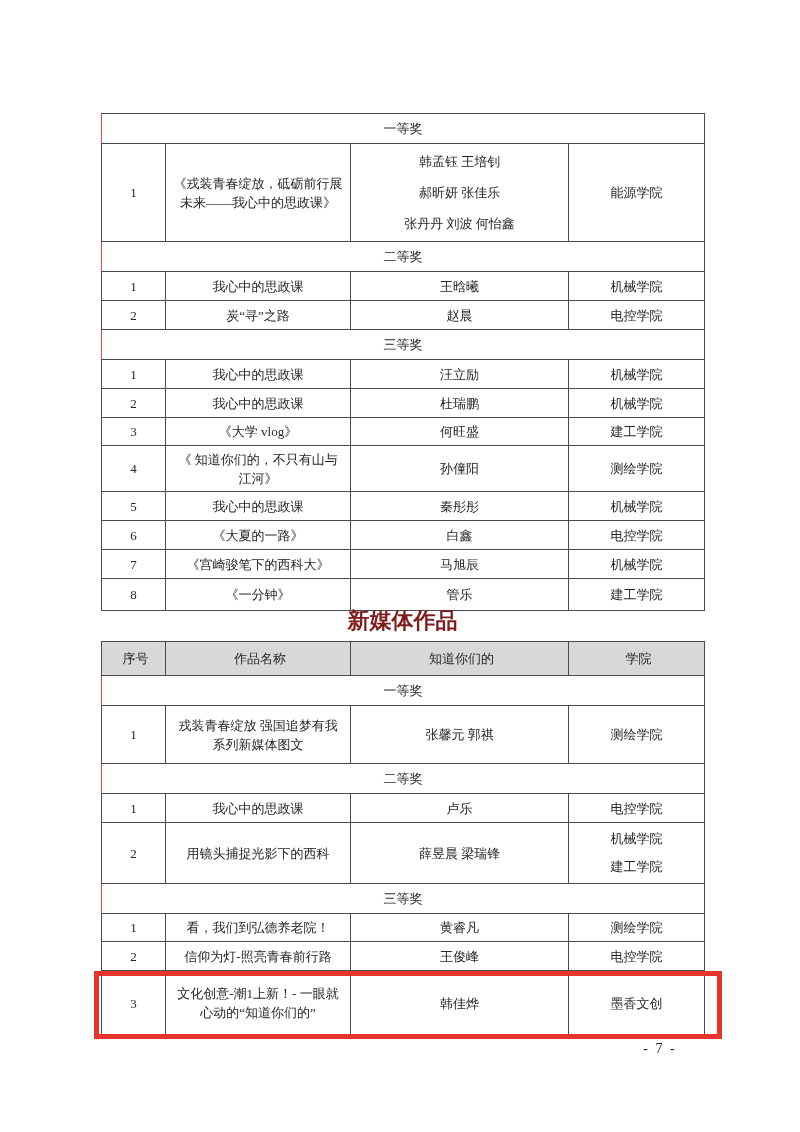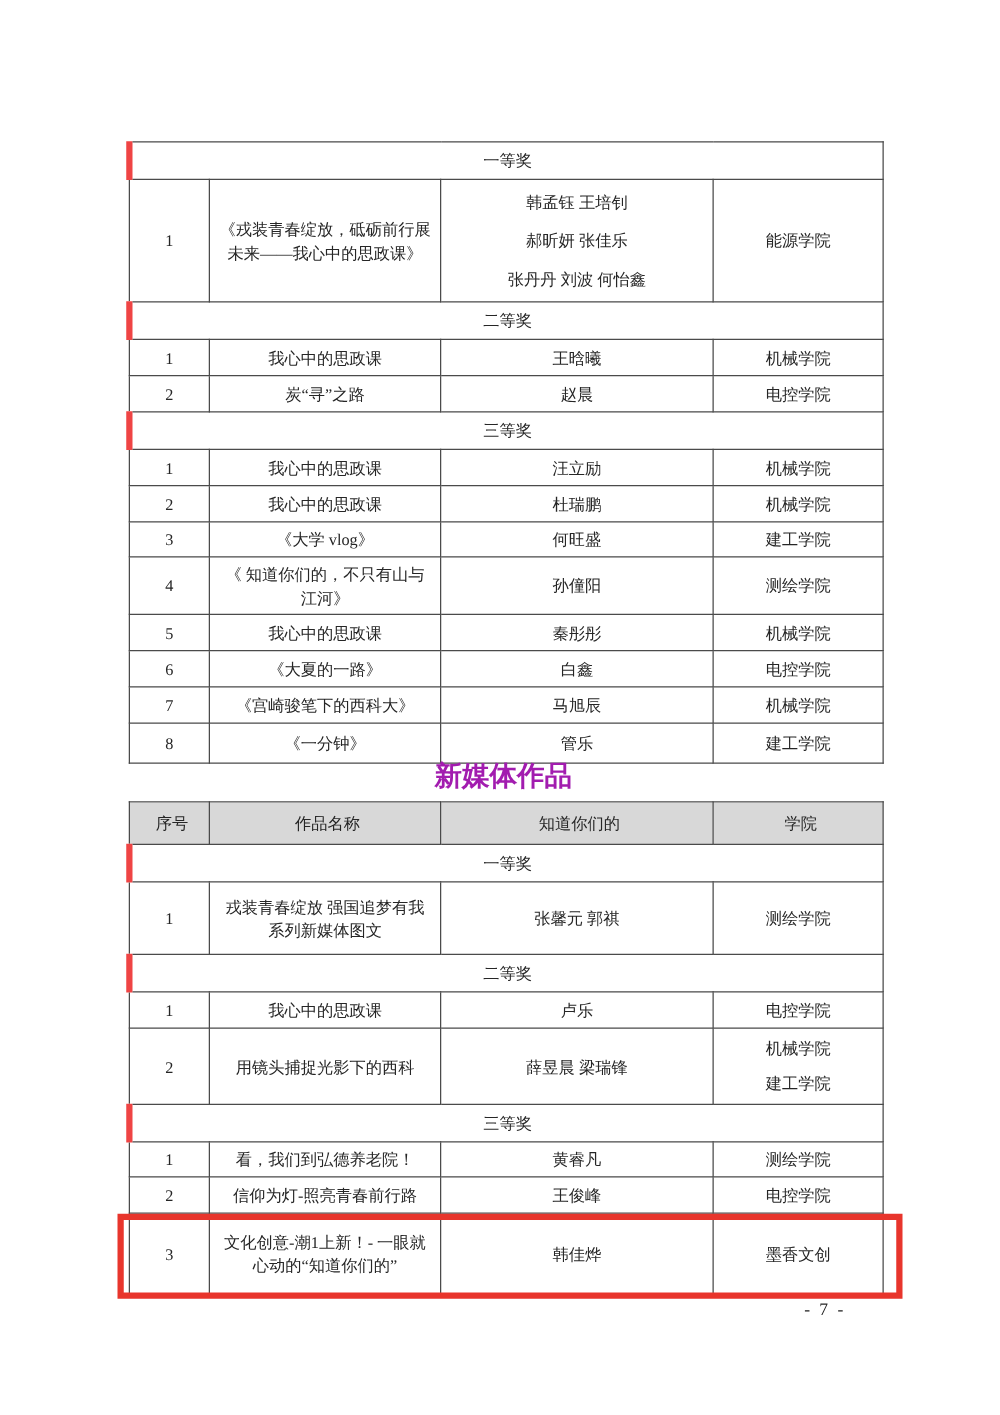--- a/index.html
+++ b/index.html
@@ -27,38 +27,38 @@
     text-align: center;
     vertical-align: middle;
     font-size: 13px;
     font-weight: normal;
     line-height: 19px;
     padding: 2px 6px;
     white-space: pre-line;
     overflow: hidden;
   }
   th { background: #d8d8d8; padding-left: 10px; }
-  .prize td { border-left: 5px solid #ef4444; border-right: 1px solid #4a4a4a; }
+  .prize td { border-left: 1px solid #ef4444; border-right: 1px solid #4a4a4a; }
   .wide-lines { line-height: 31px; }
   .college-wide { line-height: 28px; }
   .rh28 { height: 28px; } .rh29 { height: 29px; } .rh30 { height: 30px; }
   .rh32 { height: 32px; } .rh34 { height: 34px; } .rh46 { height: 46px; }
   .rh56 { height: 56px; } .rh58 { height: 58px; } .rh65 { height: 65px; }
   .rh89 { height: 89px; }
   .section-title {
     position: absolute;
     left: 101px;
     top: 600px;
     width: 603px;
     height: 41px;
     line-height: 41px;
     text-align: center;
     font-size: 22px;
     font-weight: bold;
-    color: #a21caf;
+    color: #7f1d1d;
   }
   .highlight-box {
     position: absolute;
     left: 94px;
     top: 971px;
     width: 628px;
     height: 68px;
     border: 5px solid #e8352c;
     pointer-events: none;
     z-index: 5;

